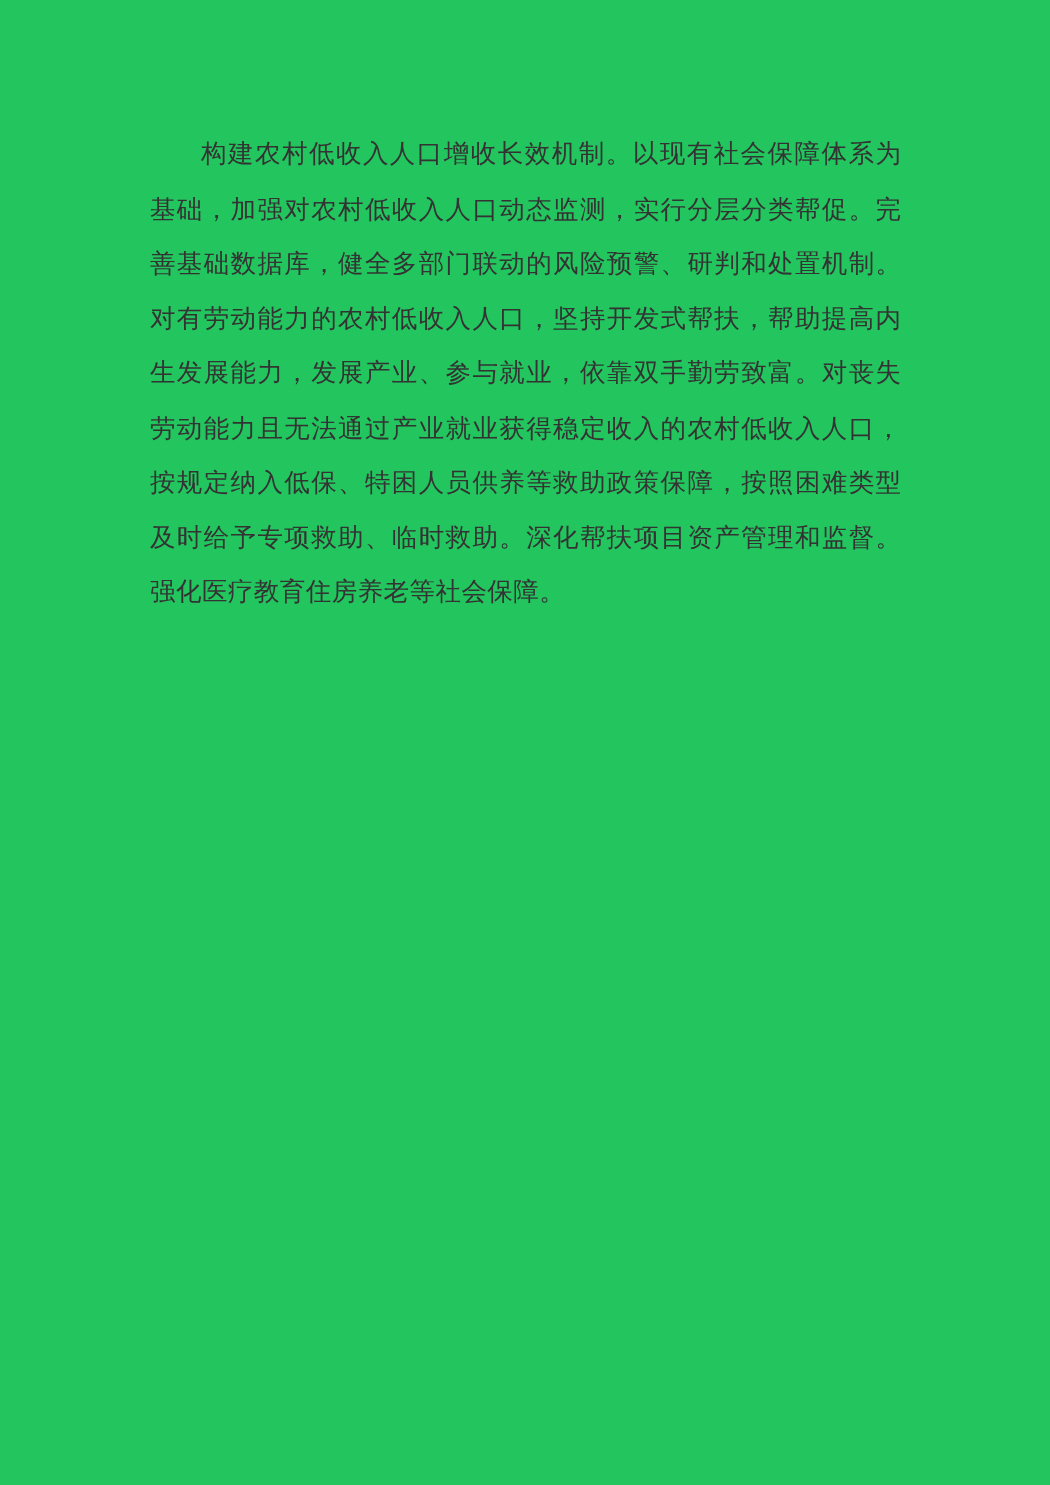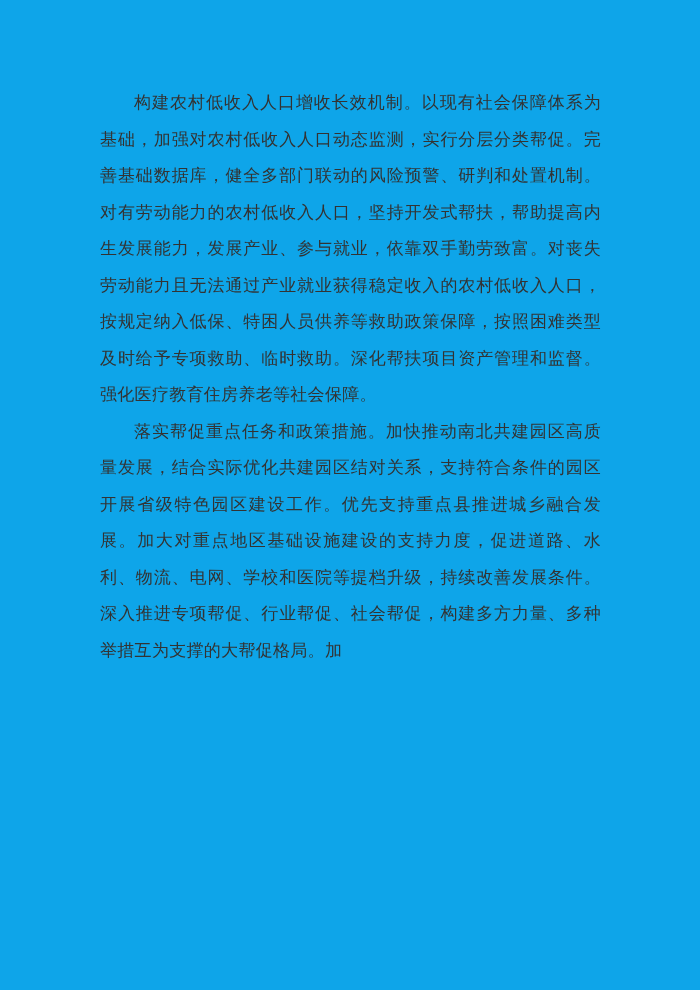--- a/index.html
+++ b/index.html
@@ -4,21 +4,21 @@
 <style>
   html, body {
     margin: 0;
     padding: 0;
     background: #ffffff;
   }
   .page {
     position: relative;
     width: 700px;
     height: 990px;
-    background: #0ea5e9;
+    background: #22c55e;
     overflow: hidden;
     font-family: "Liberation Serif", "DejaVu Serif", serif;
   }
   .text-block {
     position: absolute;
     left: 100px;
     top: 85px;
     width: 501px;
   }
   .text-block p {
@@ -33,15 +33,14 @@
     letter-spacing: 0.3px;
     word-break: break-all;
   }
 </style>
 </head>
 <body>
 
 <div class="page">
   <div class="text-block">
     <p>构建农村低收入人口增收长效机制。以现有社会保障体系为基础，加强对农村低收入人口动态监测，实行分层分类帮促。完善基础数据库，健全多部门联动的风险预警、研判和处置机制。对有劳动能力的农村低收入人口，坚持开发式帮扶，帮助提高内生发展能力，发展产业、参与就业，依靠双手勤劳致富。对丧失劳动能力且无法通过产业就业获得稳定收入的农村低收入人口，按规定纳入低保、特困人员供养等救助政策保障，按照困难类型及时给予专项救助、临时救助。深化帮扶项目资产管理和监督。强化医疗教育住房养老等社会保障。</p>
-    <p>落实帮促重点任务和政策措施。加快推动南北共建园区高质量发展，结合实际优化共建园区结对关系，支持符合条件的园区开展省级特色园区建设工作。优先支持重点县推进城乡融合发展。加大对重点地区基础设施建设的支持力度，促进道路、水利、物流、电网、学校和医院等提档升级，持续改善发展条件。深入推进专项帮促、行业帮促、社会帮促，构建多方力量、多种举措互为支撑的大帮促格局。加</p>
   </div>
 </div>
 
 </body></html>

